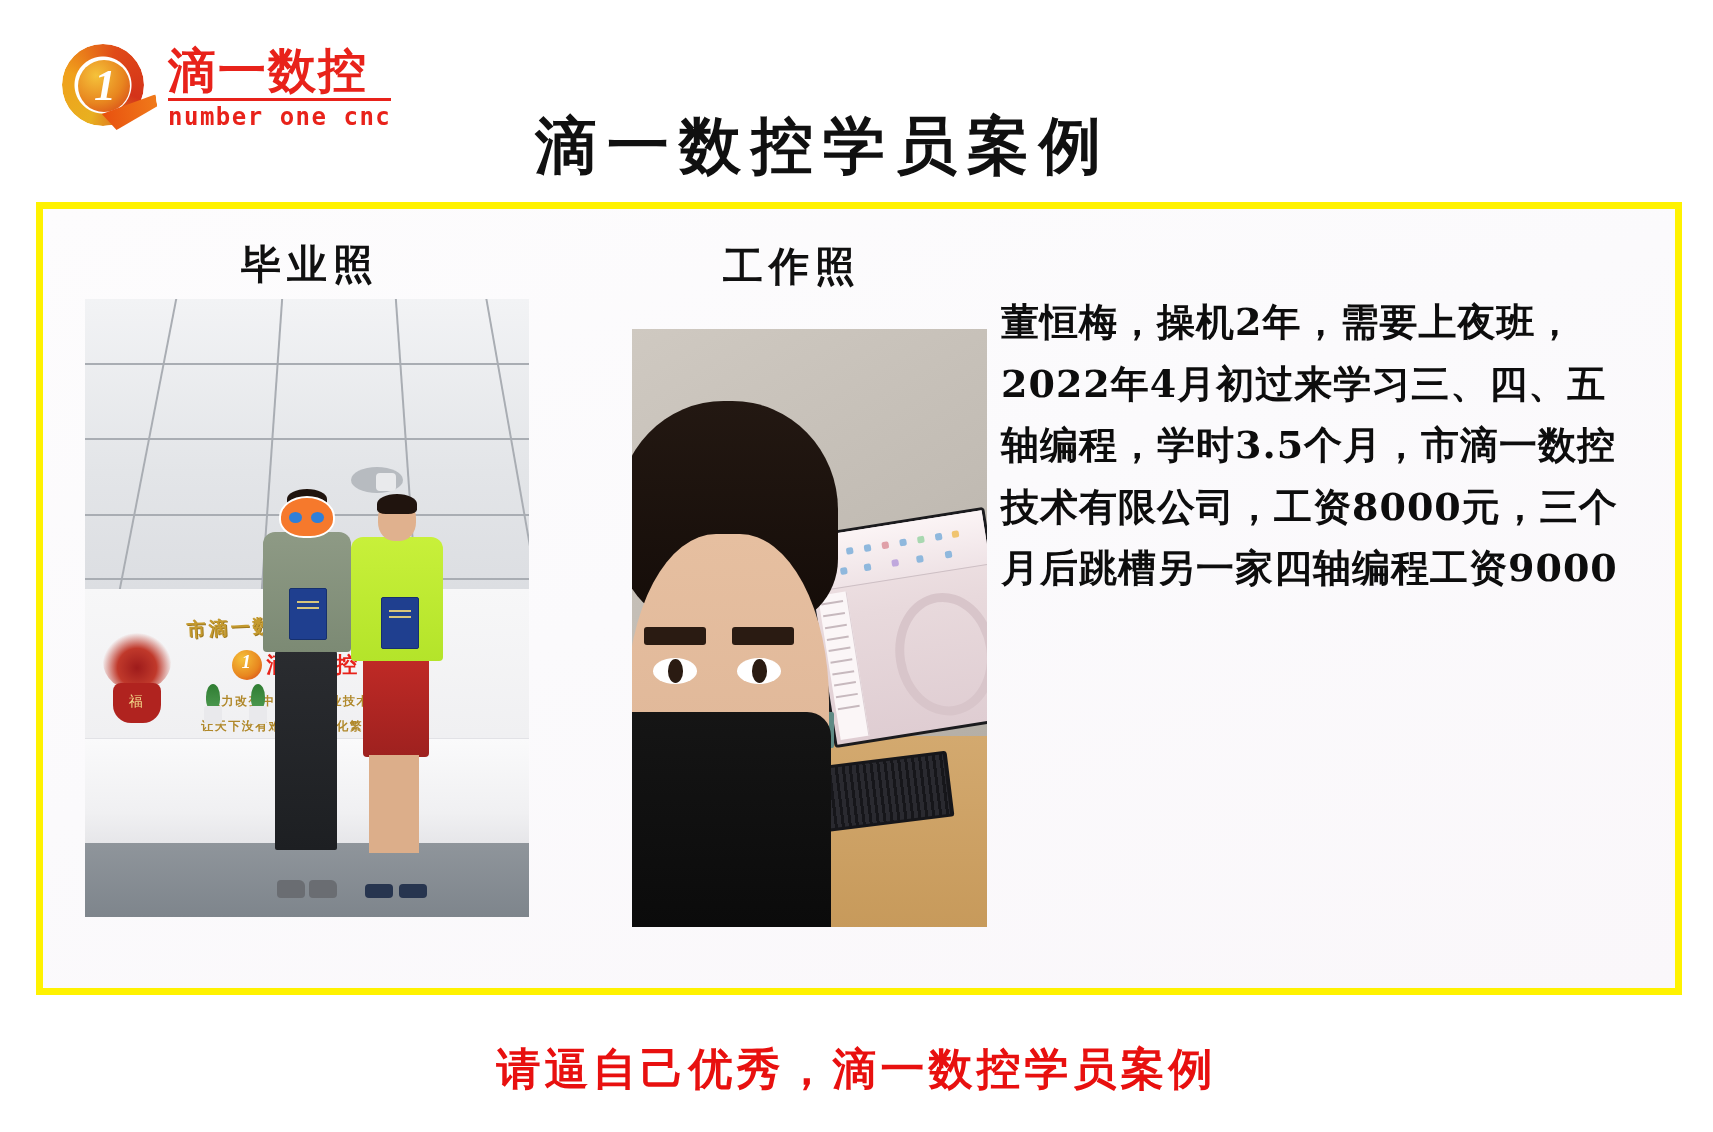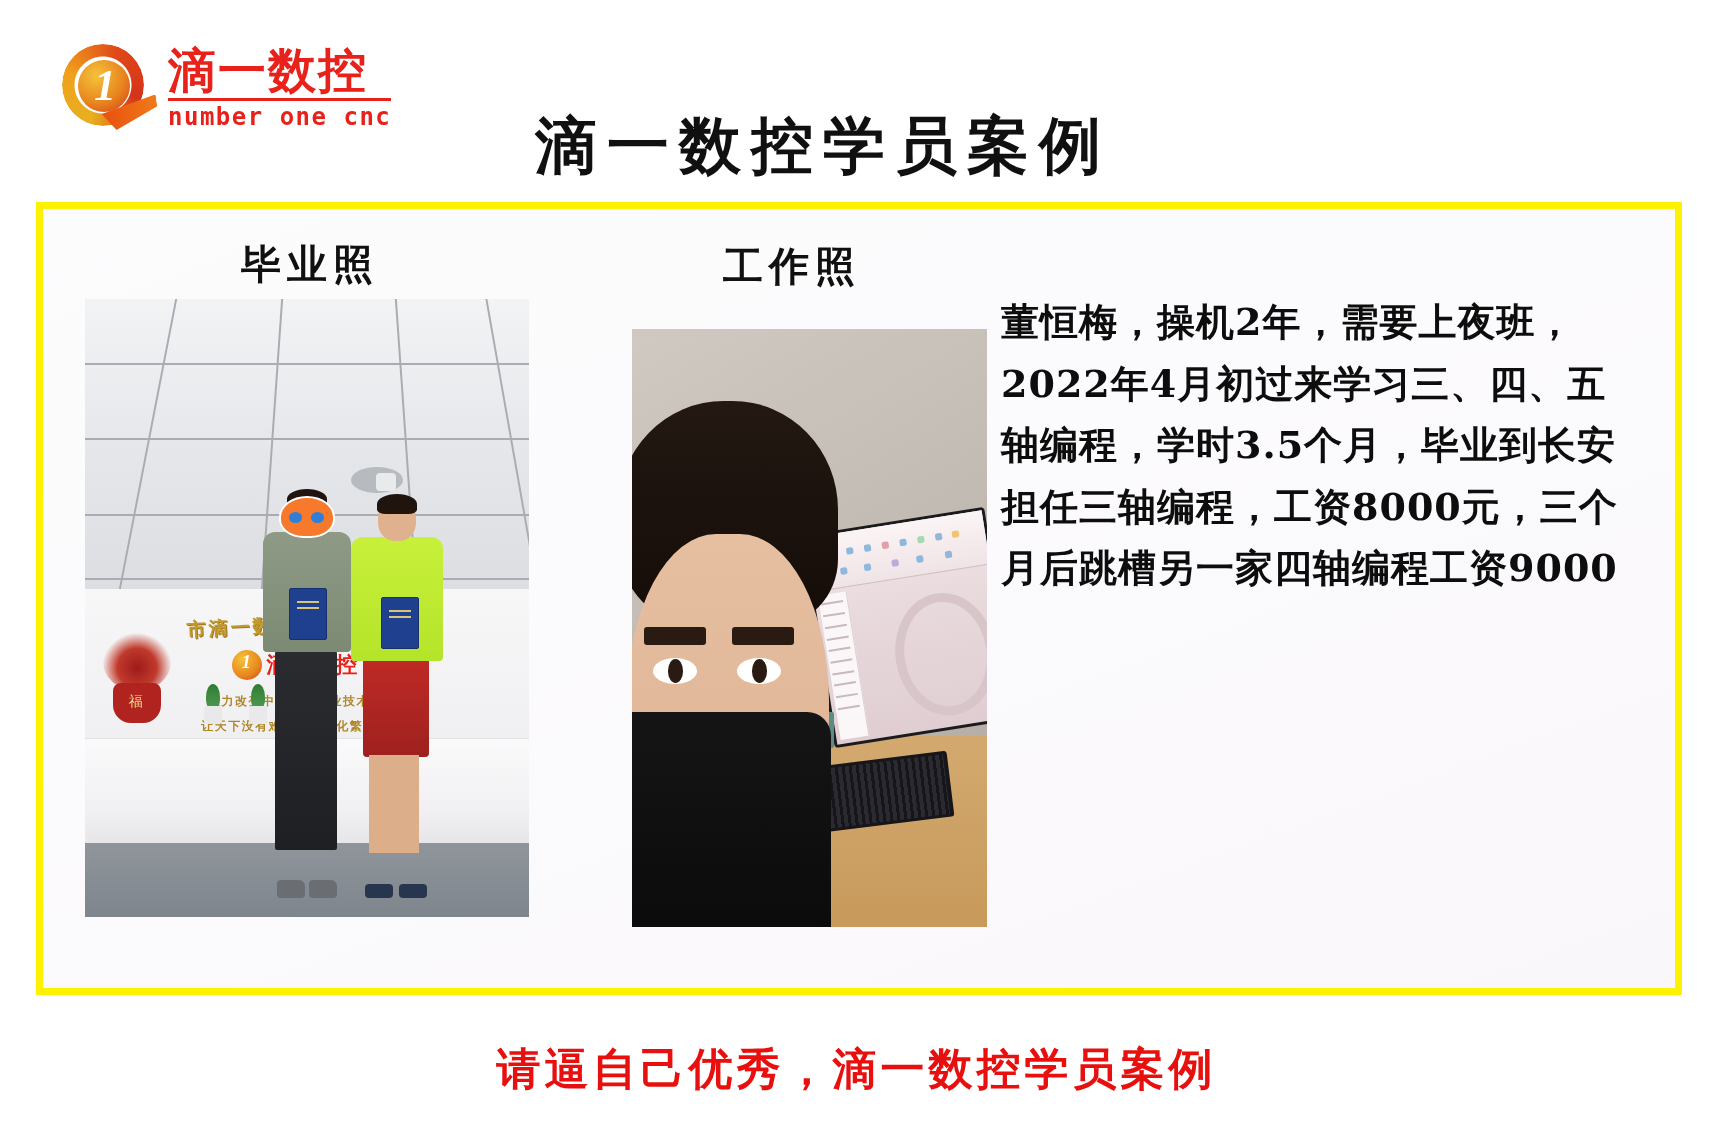--- a/index.html
+++ b/index.html
@@ -473,16 +473,16 @@
       <div class="p2-eye" style="left:54%"></div>
       <div class="p2-mask">
         <span class="pl" style="top:30%"></span>
         <span class="pl" style="top:52%"></span>
         <span class="pl" style="top:74%"></span>
       </div>
     </div>
     <div class="p2-body"></div>
   </div>
 
-  <div class="desc">董恒梅，操机2年，需要上夜班，2022年4月初过来学习三、四、五轴编程，学时3.5个月，毕业到长安担任三轴编程，工资8000元，三个月后跳槽另一家四轴编程工资9000</div>
+  <div class="desc">董恒梅，操机2年，需要上夜班，2022年4月初过来学习三、四、五轴编程，学时3.5个月，市滴一数控技术有限公司，工资8000元，三个月后跳槽另一家四轴编程工资9000</div>
 </div>
 
 <div class="slogan">请逼自己优秀，滴一数控学员案例</div>
 
 </body></html>

